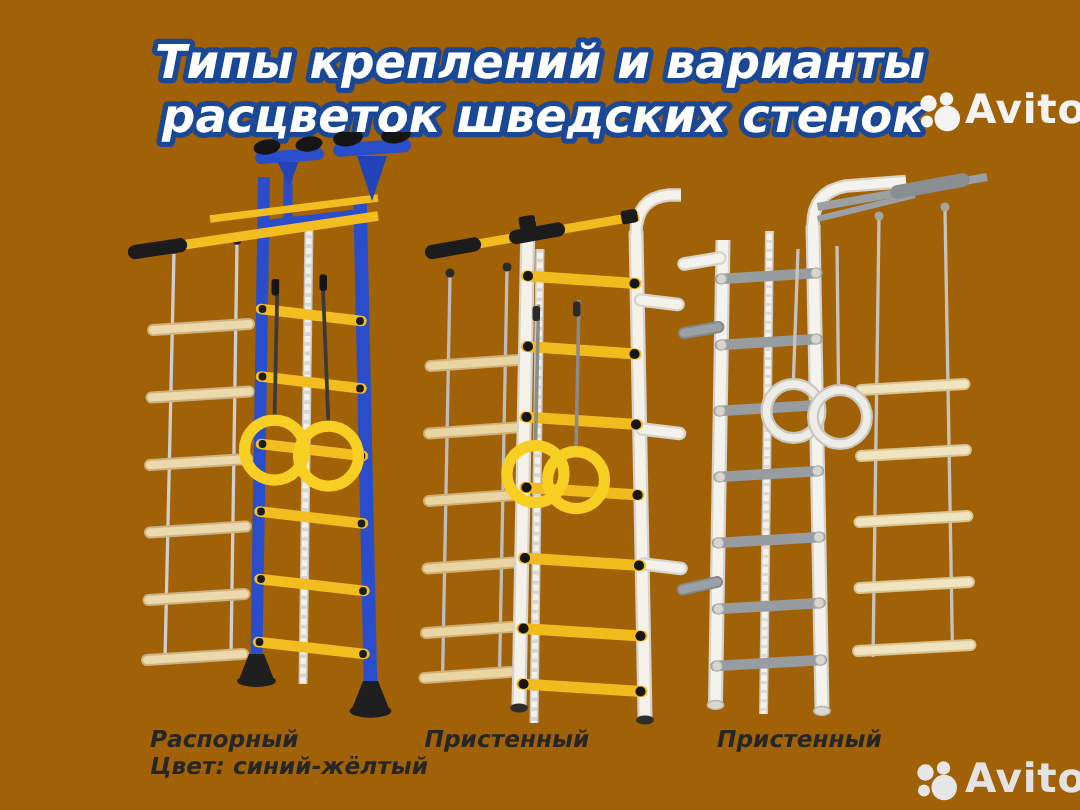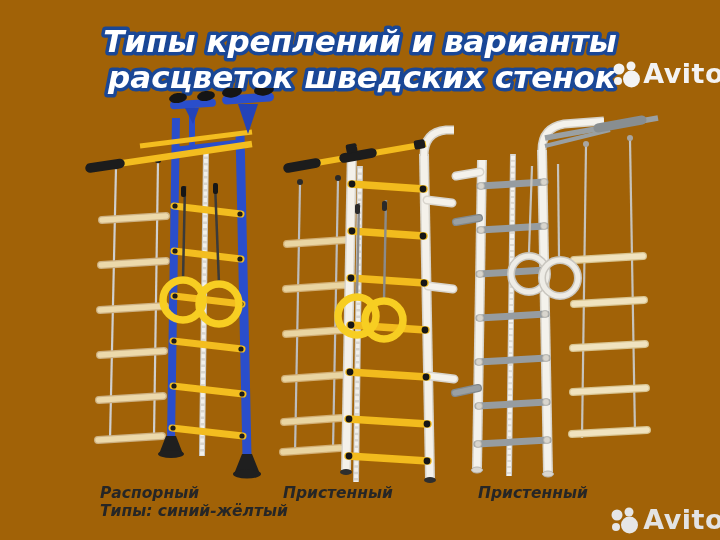--- a/index.html
+++ b/index.html
@@ -317,21 +317,21 @@
         <circle cx="529" cy="186" r="18" fill="none" stroke="#c9c6bf" stroke-width="8"></circle>
         <circle cx="529" cy="186" r="18" fill="none" stroke="#eeece6" stroke-width="5"></circle>
         <circle cx="560" cy="190" r="18" fill="none" stroke="#c9c6bf" stroke-width="8"></circle>
         <circle cx="560" cy="190" r="18" fill="none" stroke="#eeece6" stroke-width="5"></circle>
       </g>
     </g>
   </svg>
 
   <div class="caption cap-left">
     <div>Распорный</div>
-    <div>Типы: синий-жёлтый</div>
+    <div>Цвет: синий-жёлтый</div>
   </div>
   <div class="caption cap-mid">
     <div>Пристенный</div>
   </div>
   <div class="caption cap-right">
     <div>Пристенный</div>
   </div>
 
   <div class="watermark wm-top">
     <svg width="30" height="30" viewBox="0 0 30 30">

